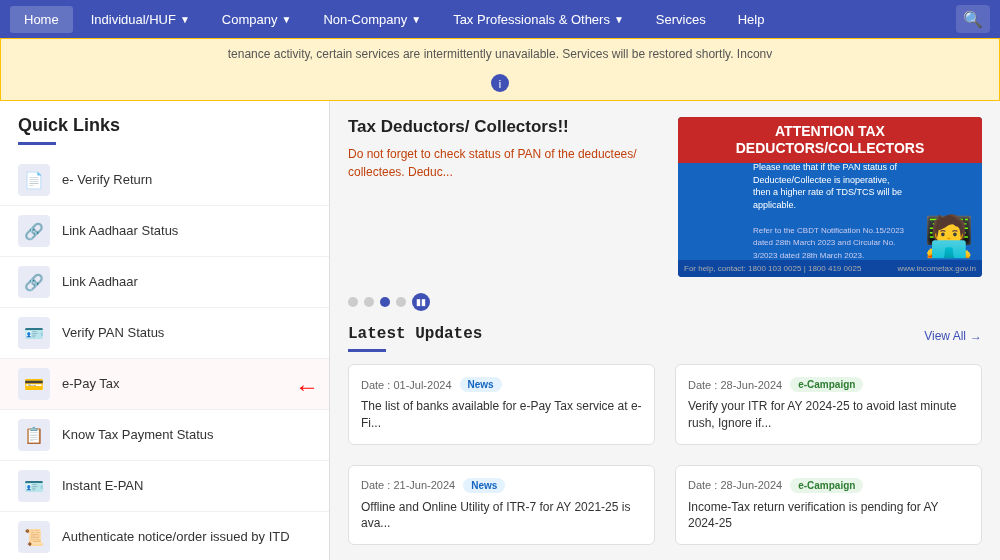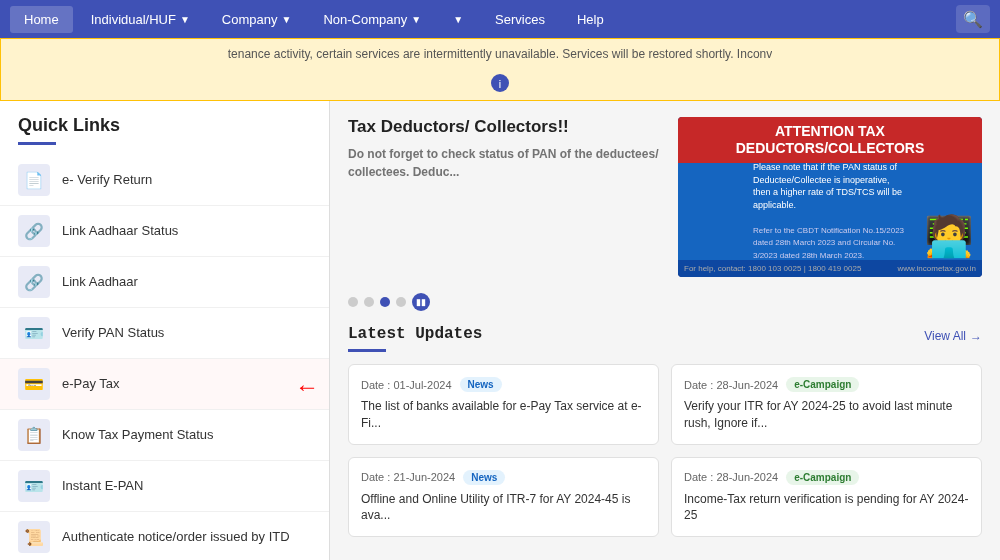--- a/index.html
+++ b/index.html
@@ -148,23 +148,22 @@
       margin-bottom: 16px;
     }
     .tax-deductors-text { flex: 1; }
     .tax-deductors-text h2 {
       font-size: 17px;
       color: #222;
       margin-bottom: 8px;
     }
     .tax-deductors-text p {
       font-size: 12px;
-      color: #737373;
+      color: #c2410c;
       line-height: 1.5;
-      font-weight: bold;
     }
     .tax-deductors-image {
       width: 304px;
       height: 160px;
       background: #1a237e;
       border-radius: 4px;
       overflow: hidden;
       flex-shrink: 0;
       position: relative;
       display: flex;
@@ -261,21 +260,21 @@
       color: #3f51b5;
       cursor: pointer;
       display: flex;
       align-items: center;
       gap: 4px;
     }
 
     .updates-grid {
       display: grid;
       grid-template-columns: 1fr 1fr;
-      gap: 12px;
+      gap: 20px;
     }
     .update-card {
       background: #fff;
       border-radius: 6px;
       padding: 12px;
       border: 1px solid #e0e0e0;
     }
     .update-meta {
       display: flex;
       align-items: center;
@@ -309,20 +308,21 @@
   </div>
   <div class="nav-item">
     <span>Company</span>
     <span class="chevron">▼</span>
   </div>
   <div class="nav-item">
     <span>Non-Company</span>
     <span class="chevron">▼</span>
   </div>
   <div class="nav-item">
+    <span>Tax Professionals &amp; Others</span>
     <span class="chevron">▼</span>
   </div>
   <div class="nav-item">Services</div>
   <div class="nav-item">Help</div>
   <button class="nav-search">
     <span>🔍</span>
   </button>
 </nav>
 
 <div class="alert-banner">
@@ -440,21 +440,21 @@
           <span class="badge badge-ecampaign">e-Campaign</span>
         </div>
         <div class="update-text">Verify your ITR for AY 2024-25 to avoid last minute rush, Ignore if...</div>
       </div>
 
       <div class="update-card">
         <div class="update-meta">
           <span>Date : 21-Jun-2024</span>
           <span class="badge badge-news">News</span>
         </div>
-        <div class="update-text">Offline and Online Utility of ITR-7 for AY 2024-45 is ava...</div>
+        <div class="update-text">Offline and Online Utility of ITR-7 for AY 2021-25 is ava...</div>
       </div>
 
       <div class="update-card">
         <div class="update-meta">
           <span>Date : 28-Jun-2024</span>
           <span class="badge badge-ecampaign">e-Campaign</span>
         </div>
         <div class="update-text">Income-Tax return verification is pending for AY 2024-25</div>
       </div>
 

